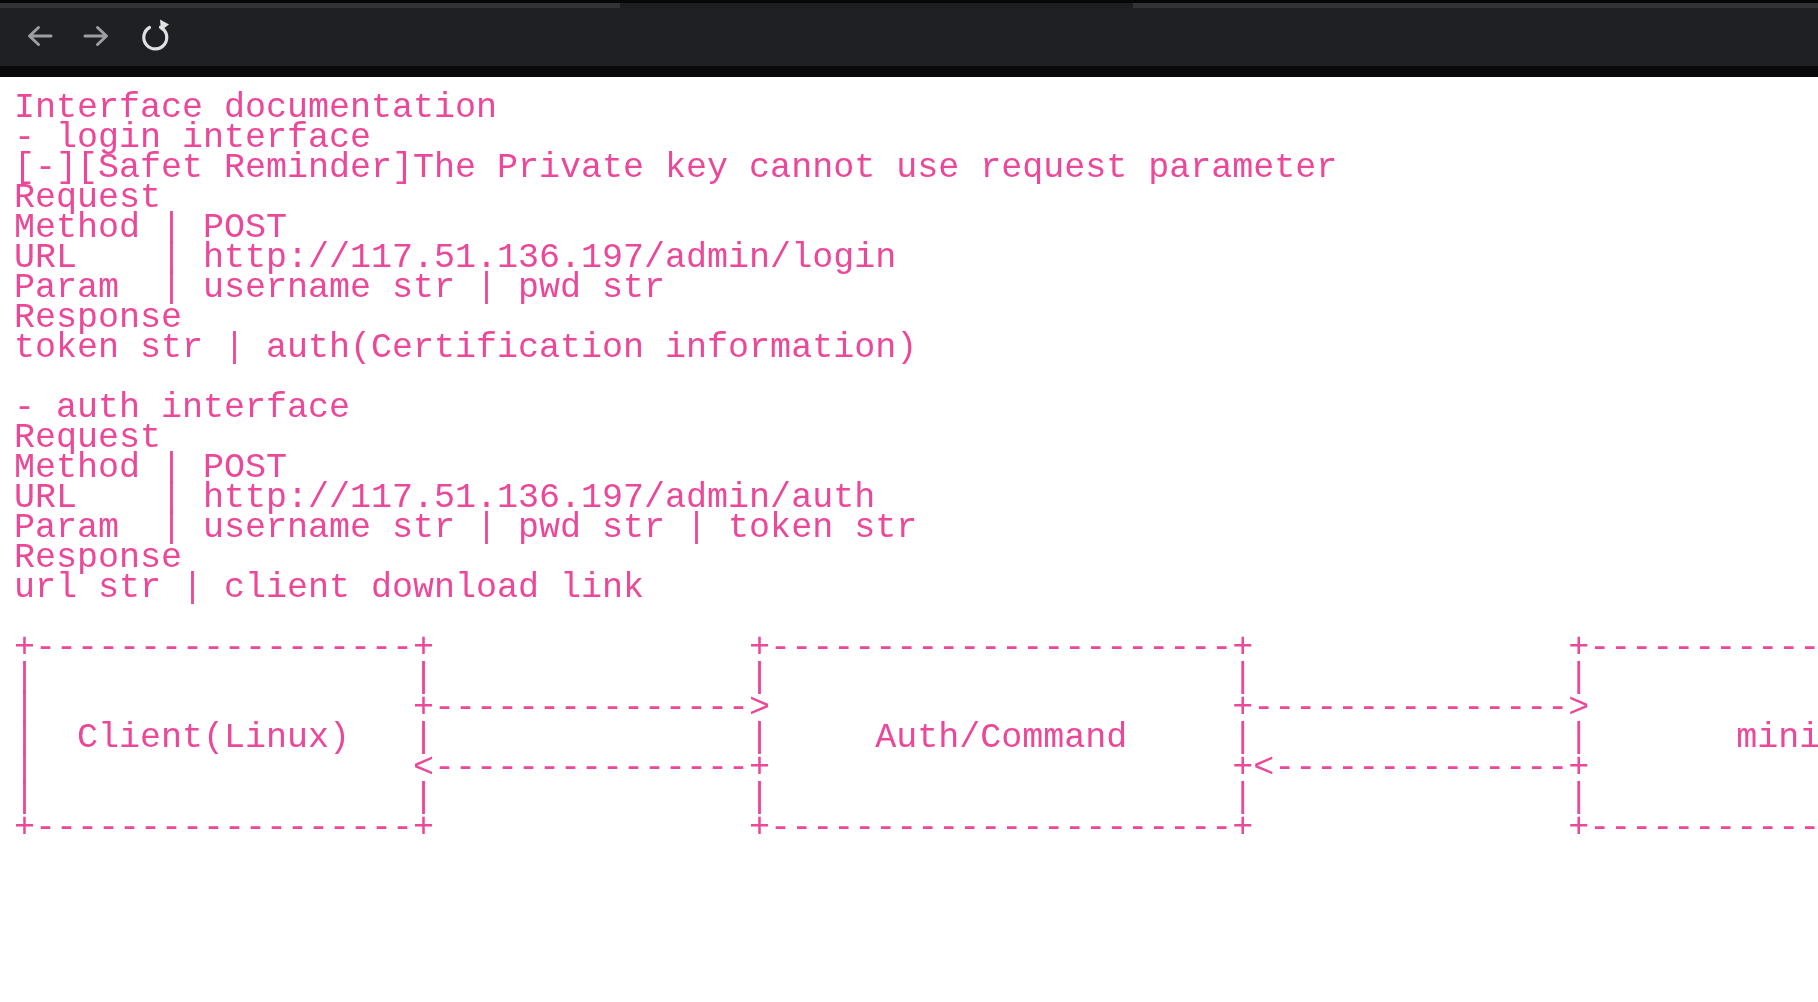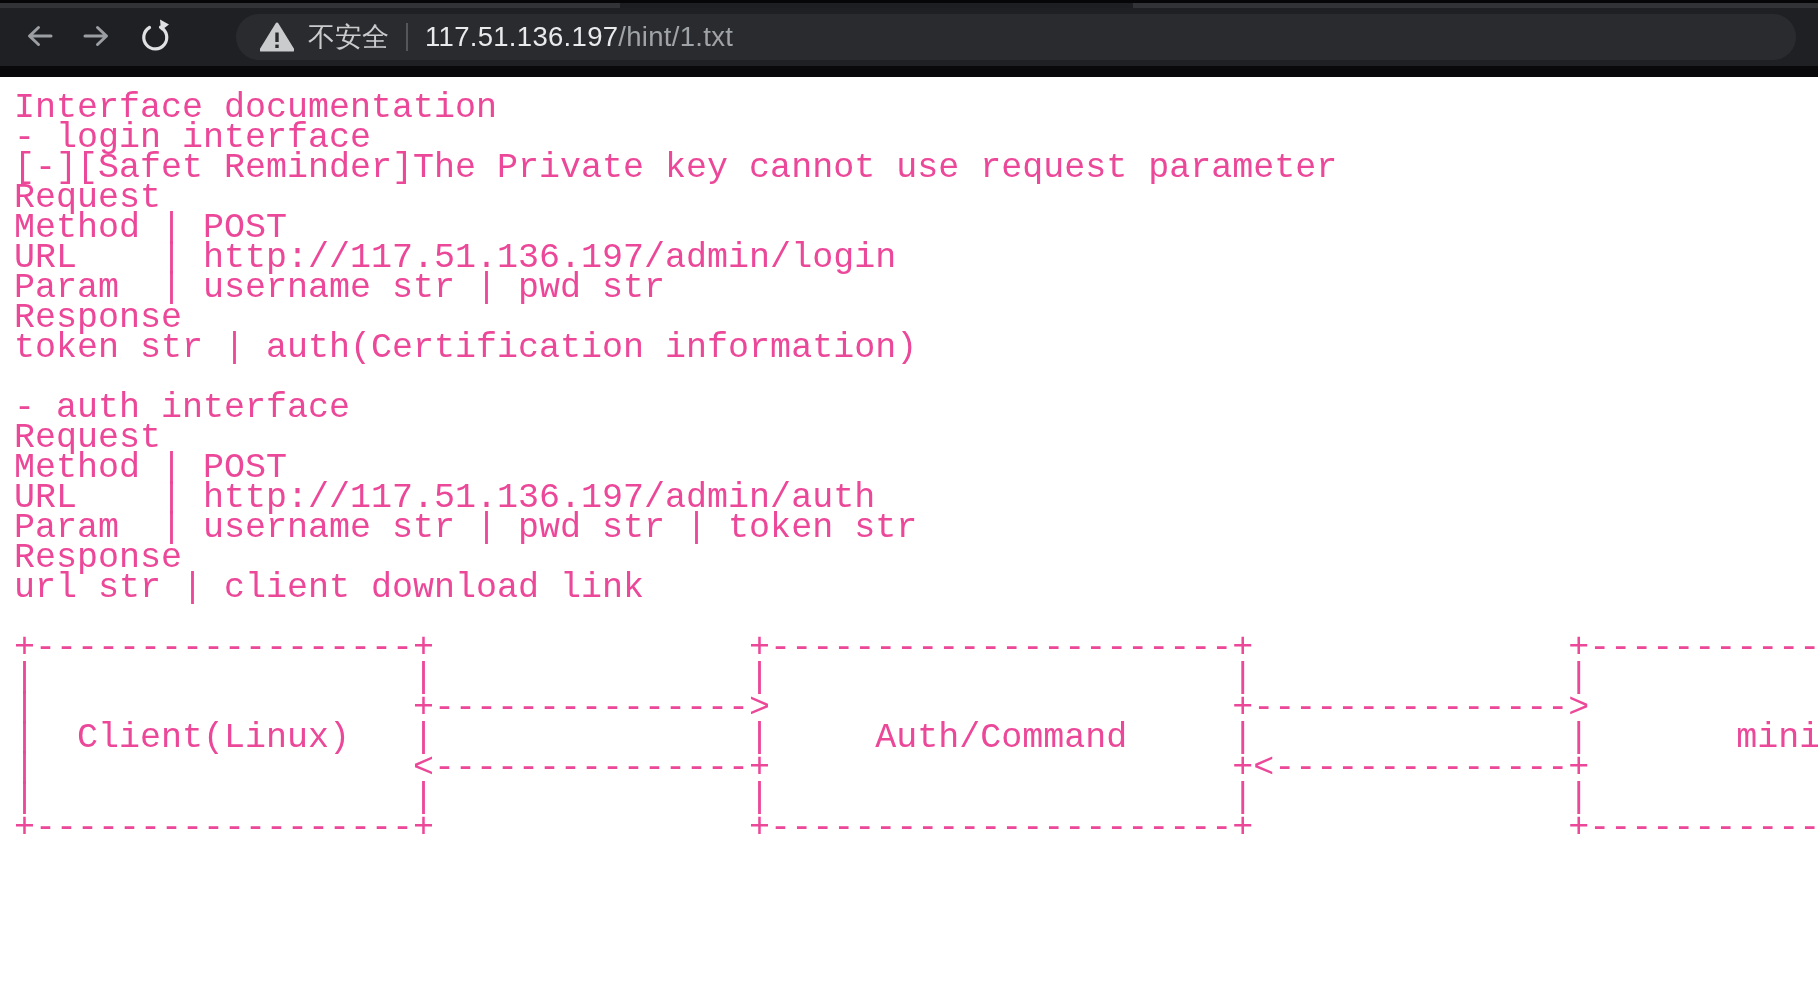--- a/index.html
+++ b/index.html
@@ -72,32 +72,20 @@
 
     <button class="nav-btn">
       <span>
         <svg width="38" height="38" viewBox="0 0 38 38">
           <path d="M13.5 10.5 A11.5 11.5 0 1 0 24.5 10.2" stroke="#dfe1e3" stroke-width="3.2" fill="none" stroke-linecap="round"></path>
           <path d="M24 2.5 L33 7.5 L25 13.5 Z" fill="#dfe1e3"></path>
         </svg>
       </span>
     </button>
 
-    <div class="omnibox">
-      <span class="warn-wrap">
-        <svg width="34" height="30" viewBox="0 0 34 30">
-          <path d="M17 2 L33 28 H1 Z" fill="#c9cbcd" stroke="#c9cbcd" stroke-width="3" stroke-linejoin="round"></path>
-          <rect x="15.3" y="10.5" width="3.4" height="9.5" fill="#2a2b2e"></rect>
-          <rect x="15.3" y="22.6" width="3.4" height="3.4" fill="#2a2b2e"></rect>
-        </svg>
-      </span>
-      <span class="sec-label">不安全</span>
-      <span class="omni-sep"></span>
-      <span class="url"><span class="url-host">117.51.136.197</span><span class="url-path">/hint/1.txt</span></span>
-    </div>
   </div>
 
   <div class="toolbar-shadow"></div>
 </div>
 
 <pre class="page-text">Interface documentation
 - login interface
 [-][Safet Reminder]The Private key cannot use request parameter
 Request
 Method | POST

